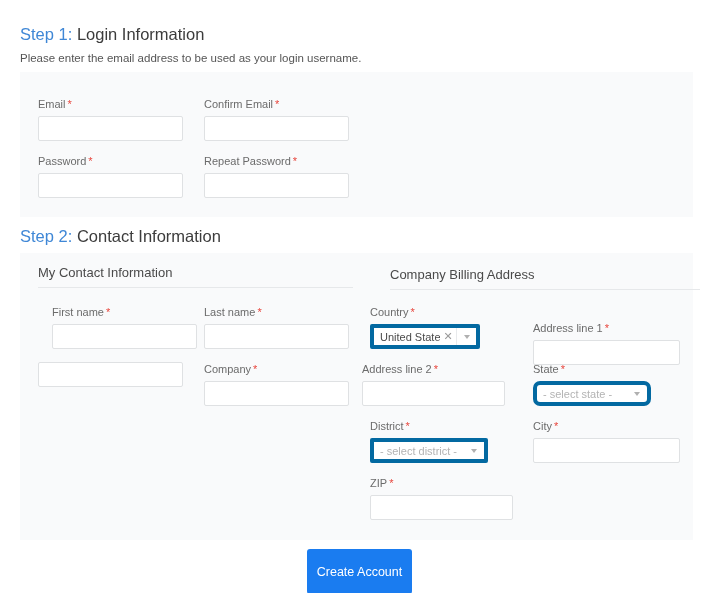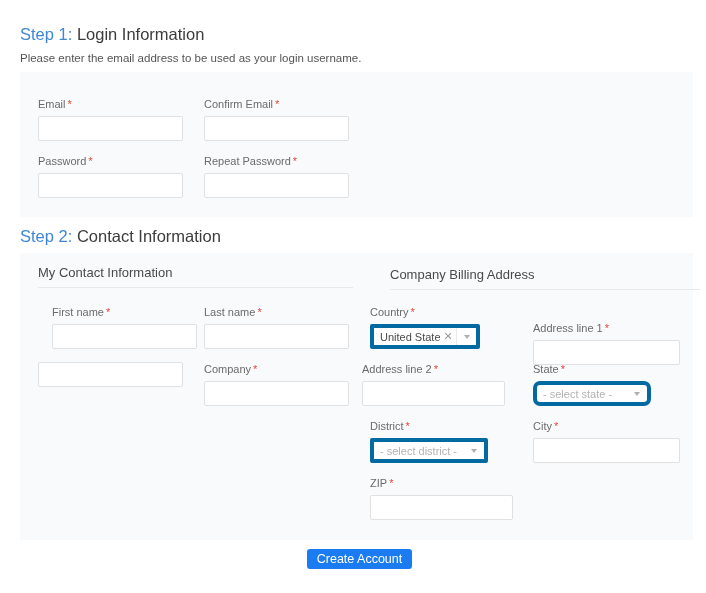--- a/index.html
+++ b/index.html
@@ -287,15 +287,15 @@
     </div>
 
     <div class="abs" style="left:350px; top:223px;">
       <div class="field-label">
         <span>ZIP</span><span class="req">*</span>
       </div>
       <input class="text-input" type="text" style="width: 143px;" placeholder="">
     </div>
   </div>
 
-  <button class="btn-primary abs" style="left:307px; top:549px; width:105px; height:20px;">Create Account</button>
+  <button class="btn-primary abs" style="left:307px; top:549px; width:105px; height:45px;">Create Account</button>
 
 </div>
 
 </body></html>

